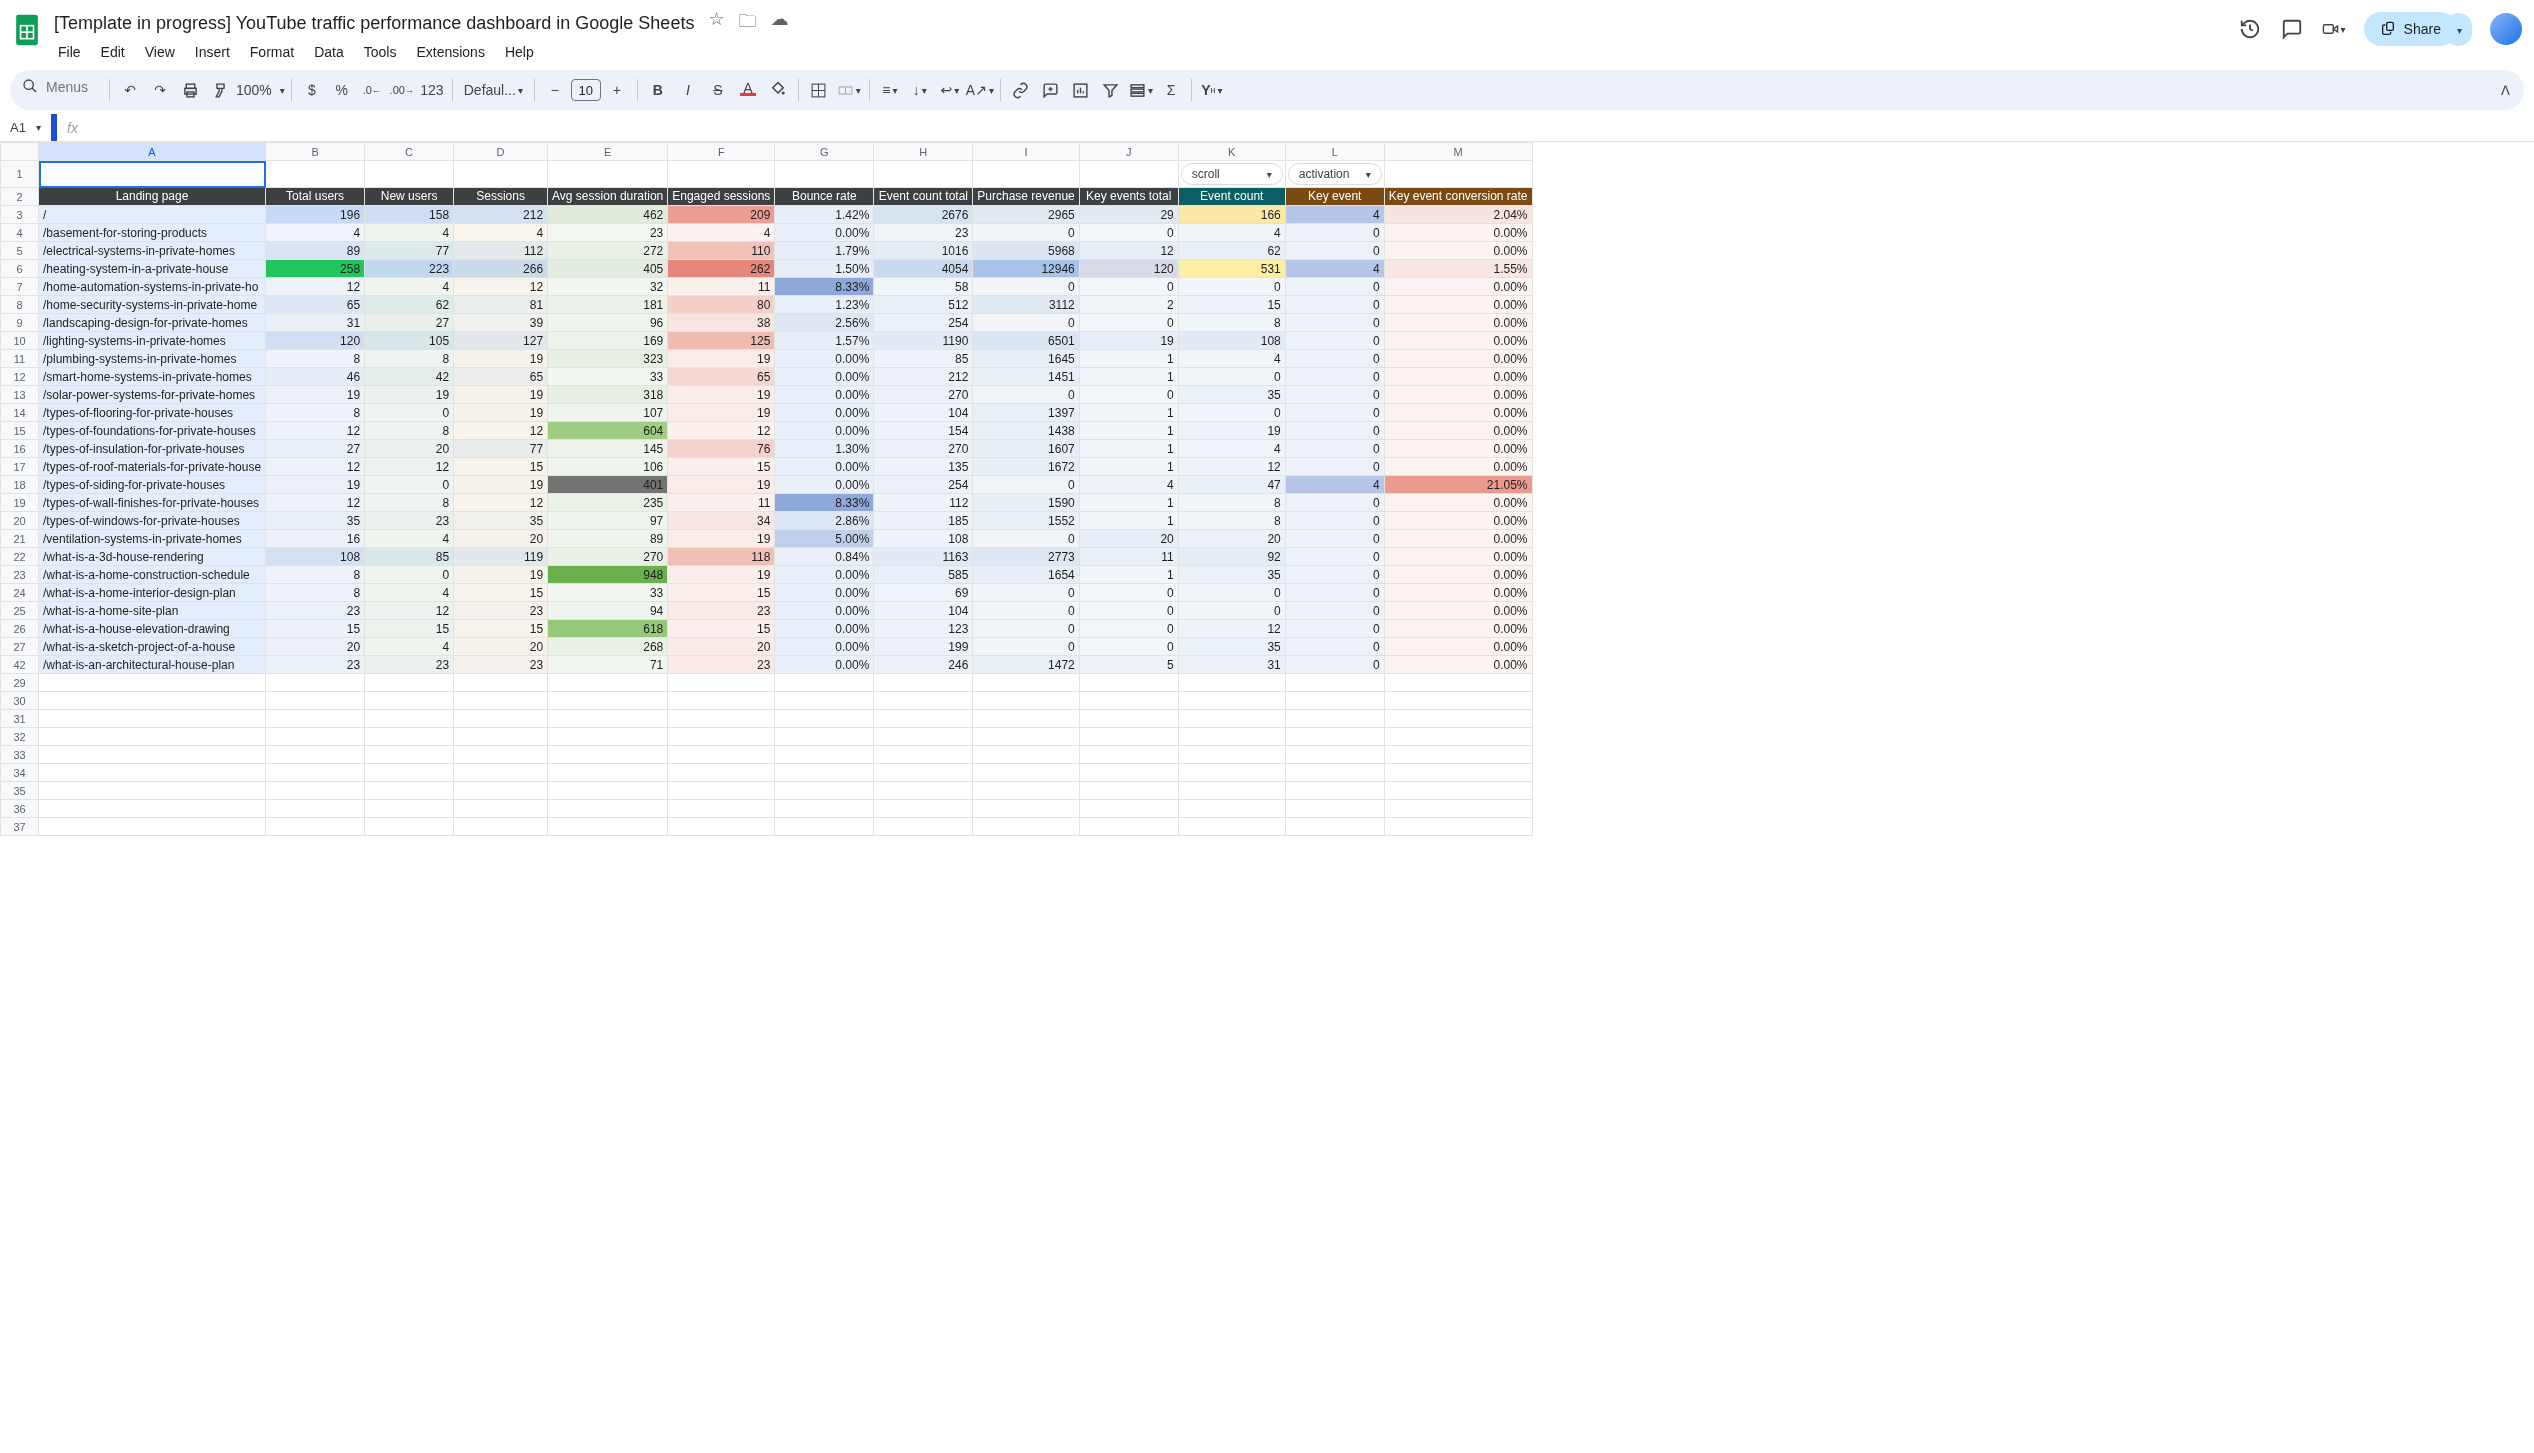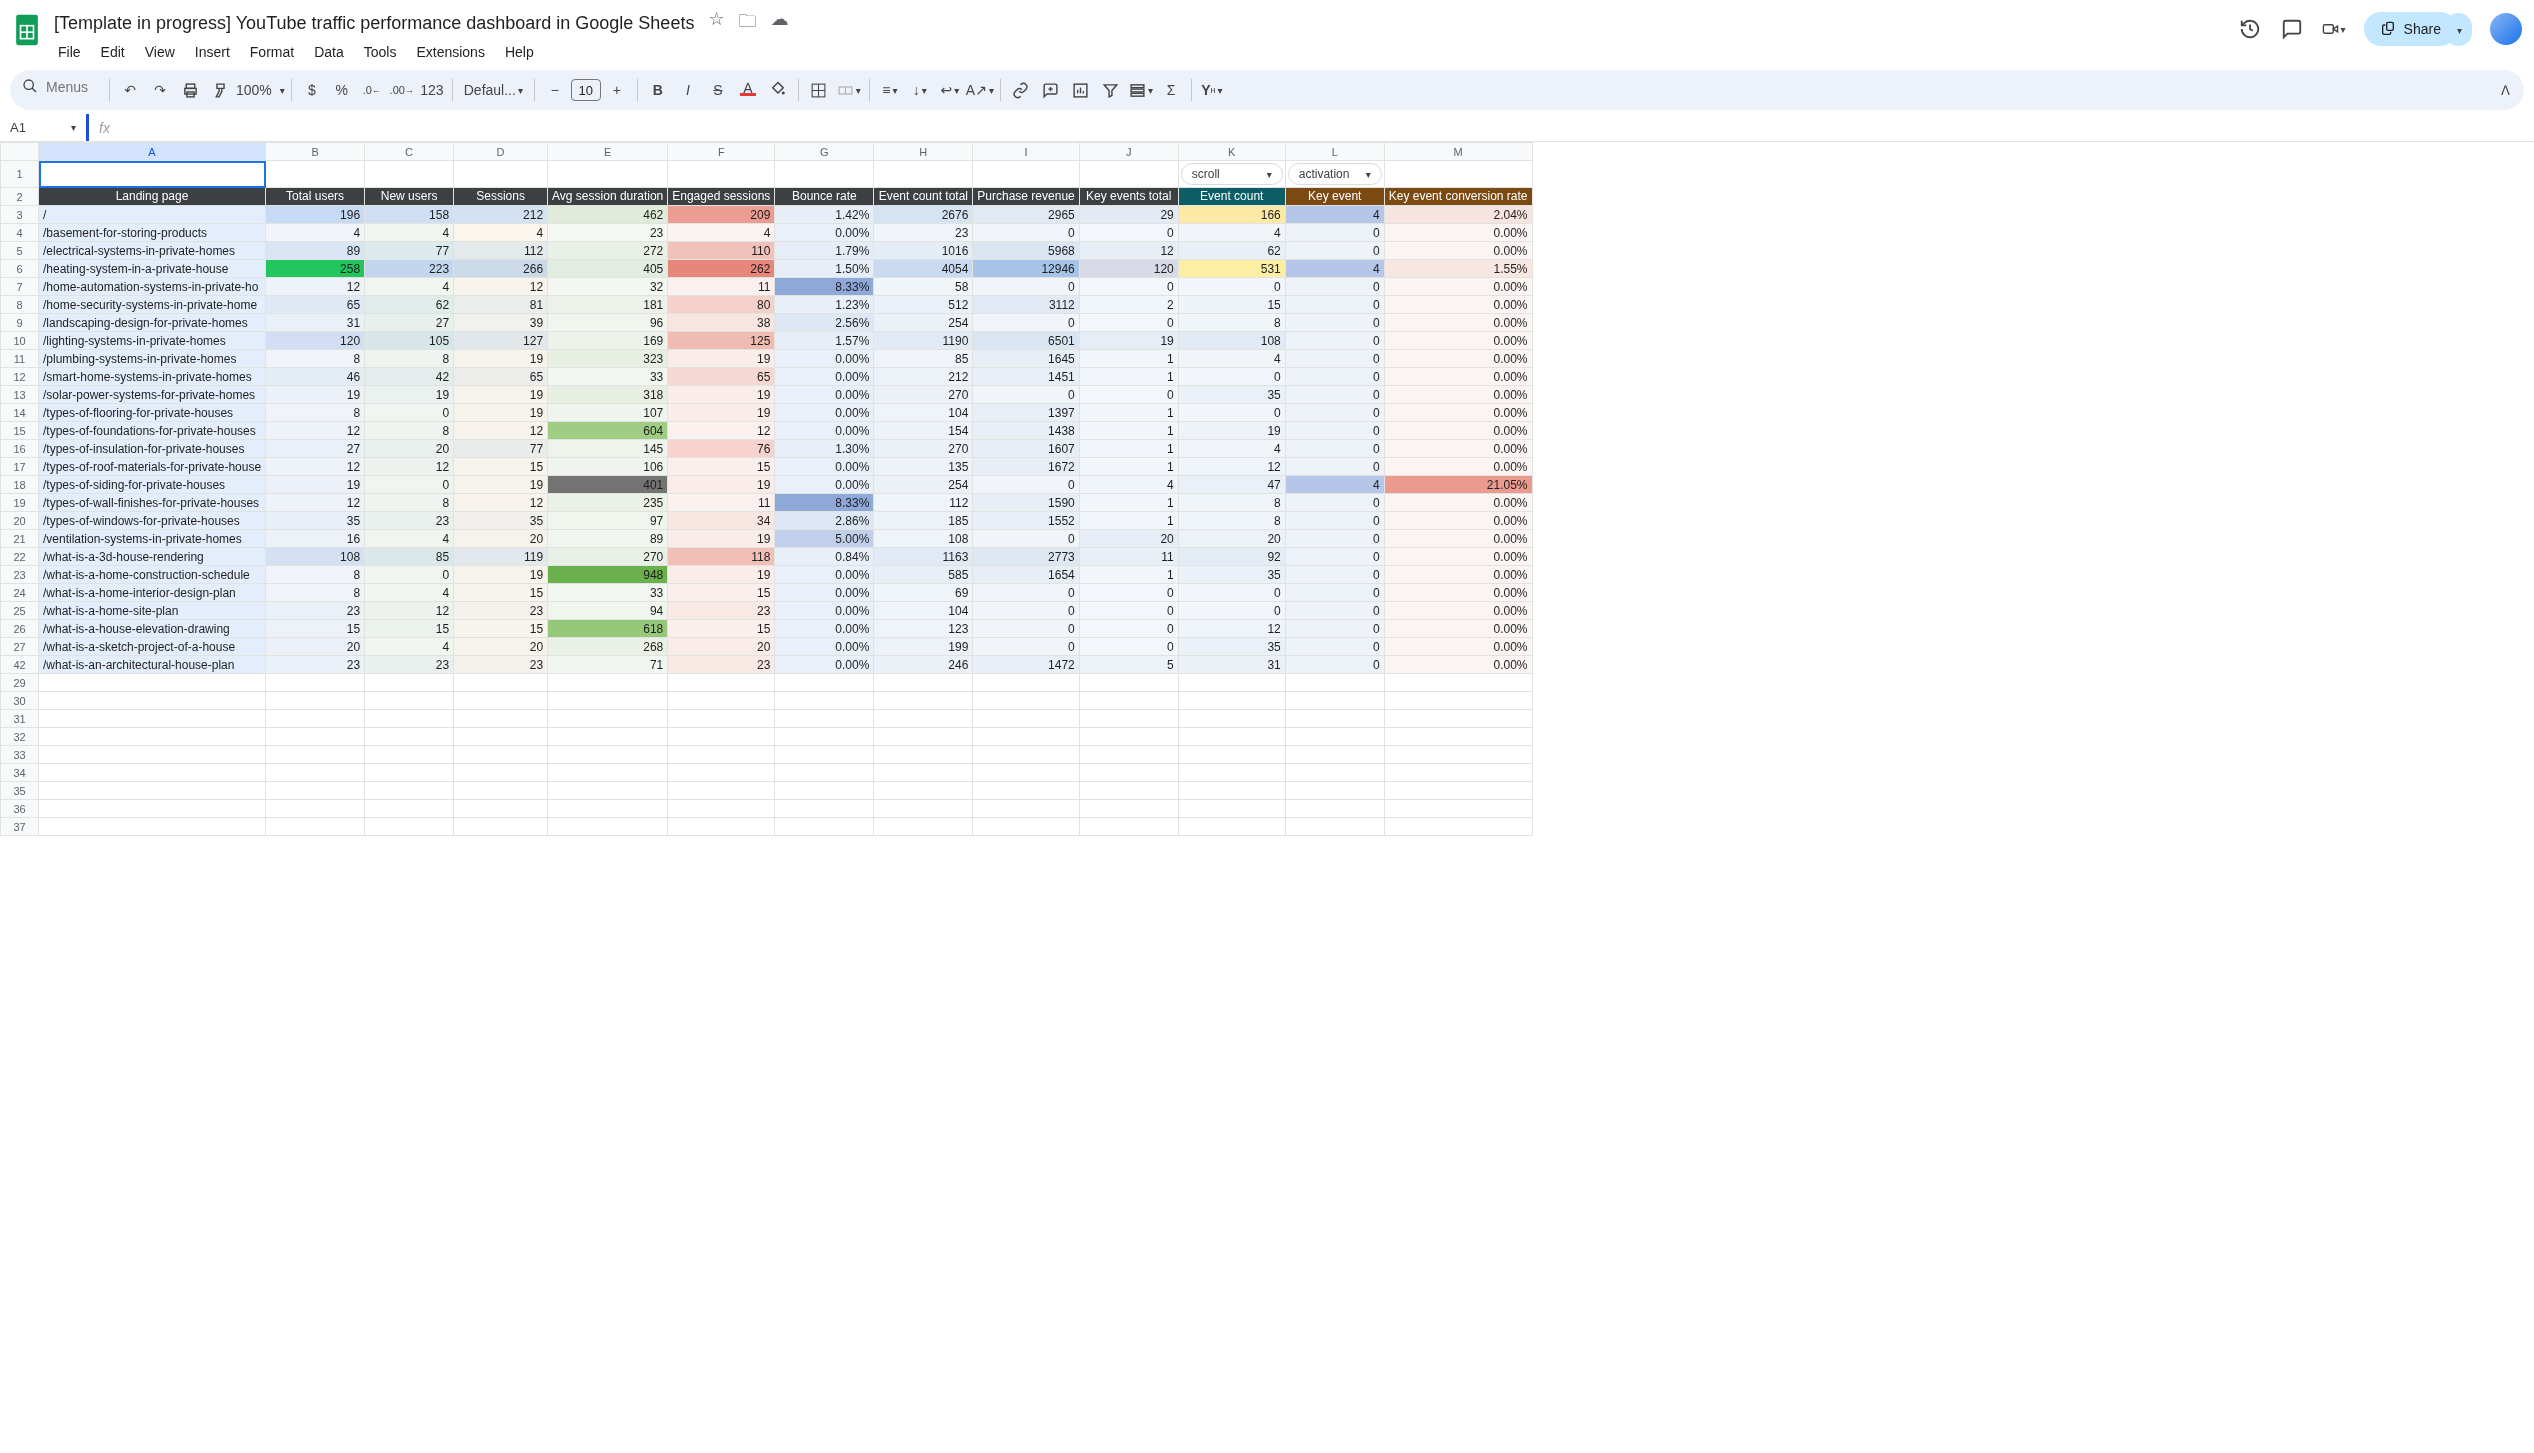--- a/index.html
+++ b/index.html
@@ -25,21 +25,21 @@
 .tb-sep{width:1px;height:22px;background:#c7c7c7;margin:0 4px}
 .search-pill{display:flex;align-items:flex-start;gap:6px;background:#fff0;padding:2px 2px}
 .search-pill input{border:none;background:transparent;font-size:14px;width:57px;outline:none}
 .zoom{display:flex;align-items:center;gap:6px;font-size:14px}
 .font-sel{font-size:14px;padding:0 4px;min-width:69px}
 .font-size-box{display:flex;align-items:center;gap:2px}
 .fsz{width:30px;height:22px;border:1px solid #747775;border-radius:4px;text-align:center;font-size:13px;display:flex;align-items:center;justify-content:center}
 .caret{font-size:10px;color:#444;margin-left:2px}
 .toolbar-collapse{position:absolute;right:14px;cursor:pointer;color:#444}
 .name-fx{display:flex;align-items:center;border-bottom:1px solid #e1e3e1;height:28px;margin-top:4px}
-.name-box{width:89px;padding:0 10px;font-size:13px;color:#3c4043;border-right:3px solid #1d4ed8;display:flex;align-items:center;justify-content:space-between;height:100%}
+.name-box{width:57px;padding:0 10px;font-size:13px;color:#3c4043;border-right:6px solid #1d4ed8;display:flex;align-items:center;justify-content:space-between;height:100%}
 .fx-label{font-style:italic;color:#9aa0a6;padding:0 10px;font-size:14px}
 .grid-wrap{overflow:auto;height:calc(100vh - 134px)}
 table.grid{border-collapse:collapse;table-layout:fixed;font-size:12px}
 table.grid th,table.grid td{border:1px solid #e1e3e1;height:18px;padding:0 4px;white-space:nowrap;overflow:hidden;text-overflow:clip}
 .corner{width:38px;background:#f8f9fa;border-right:1px solid #c0c0c0;border-bottom:1px solid #c0c0c0}
 th.colhdr{background:#f8f9fa;color:#5f6368;font-weight:normal;font-size:11px;text-align:center;height:22px;border-bottom:1px solid #c0c0c0}
 th.colhdr.sel{background:#d3e3fd;color:#0b57d0}
 th.rowhdr{background:#f8f9fa;color:#5f6368;font-weight:normal;font-size:11px;text-align:center;width:38px;border-right:1px solid #c0c0c0}
 td.cell{font-size:12px;color:#1f1f1f}
 td.num{text-align:right}

